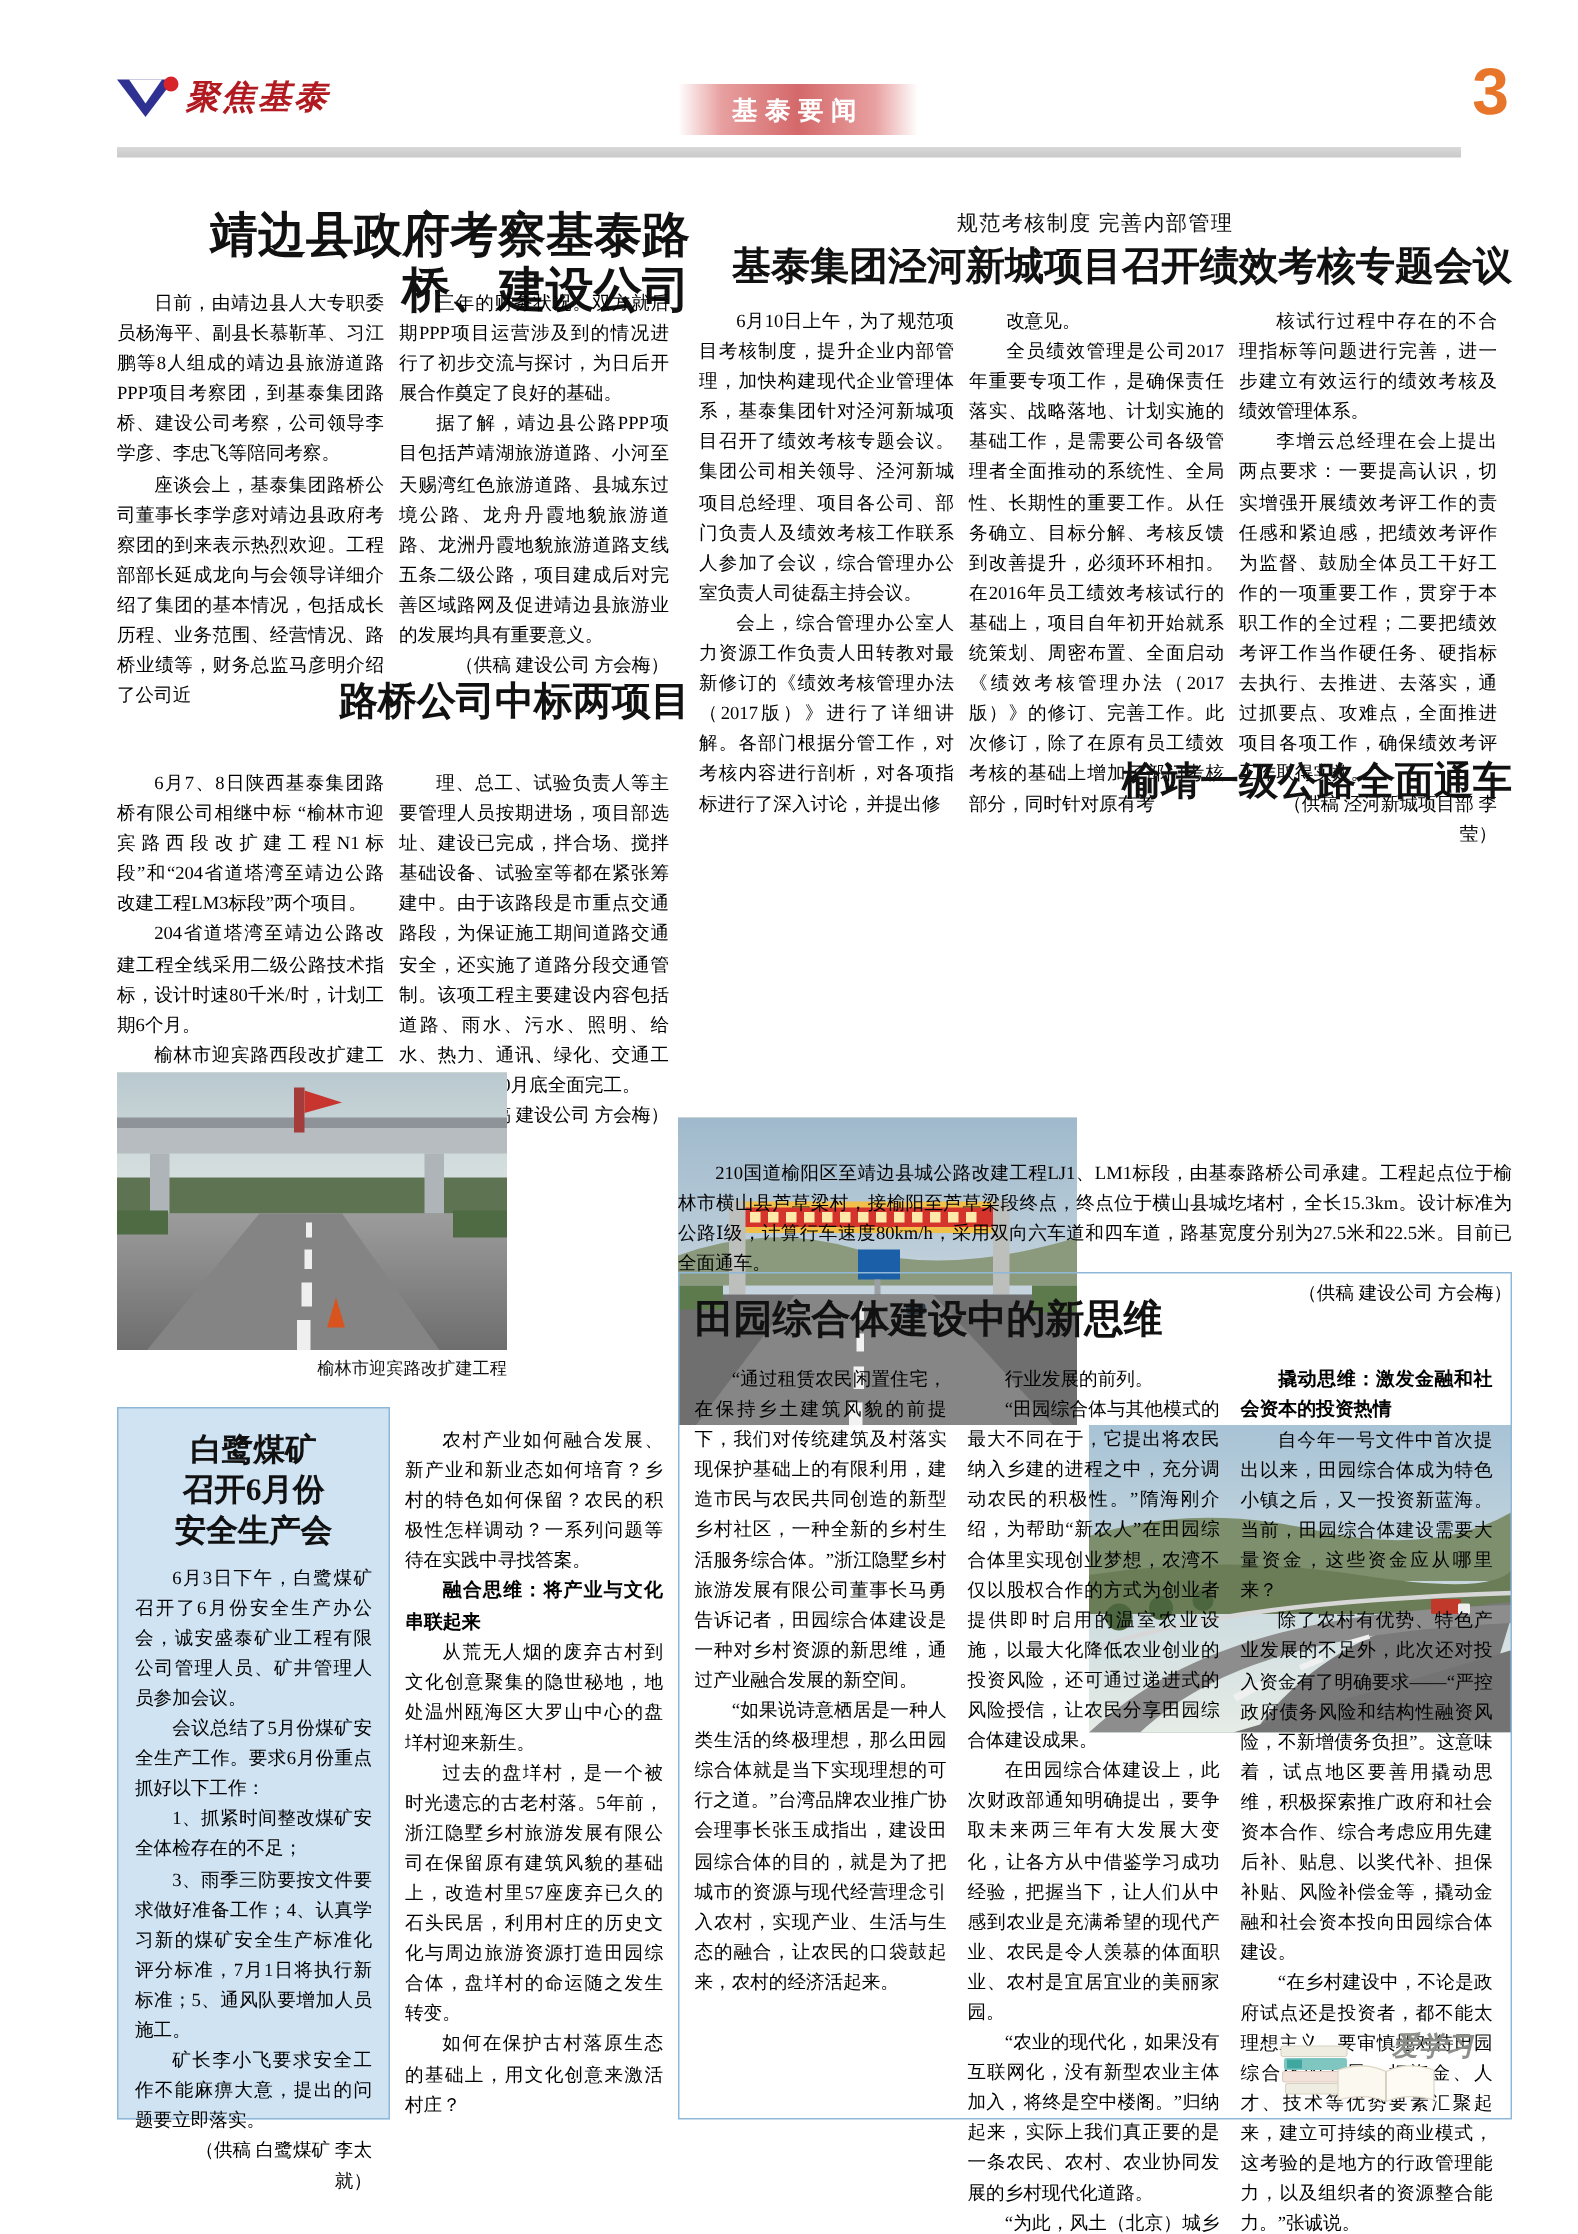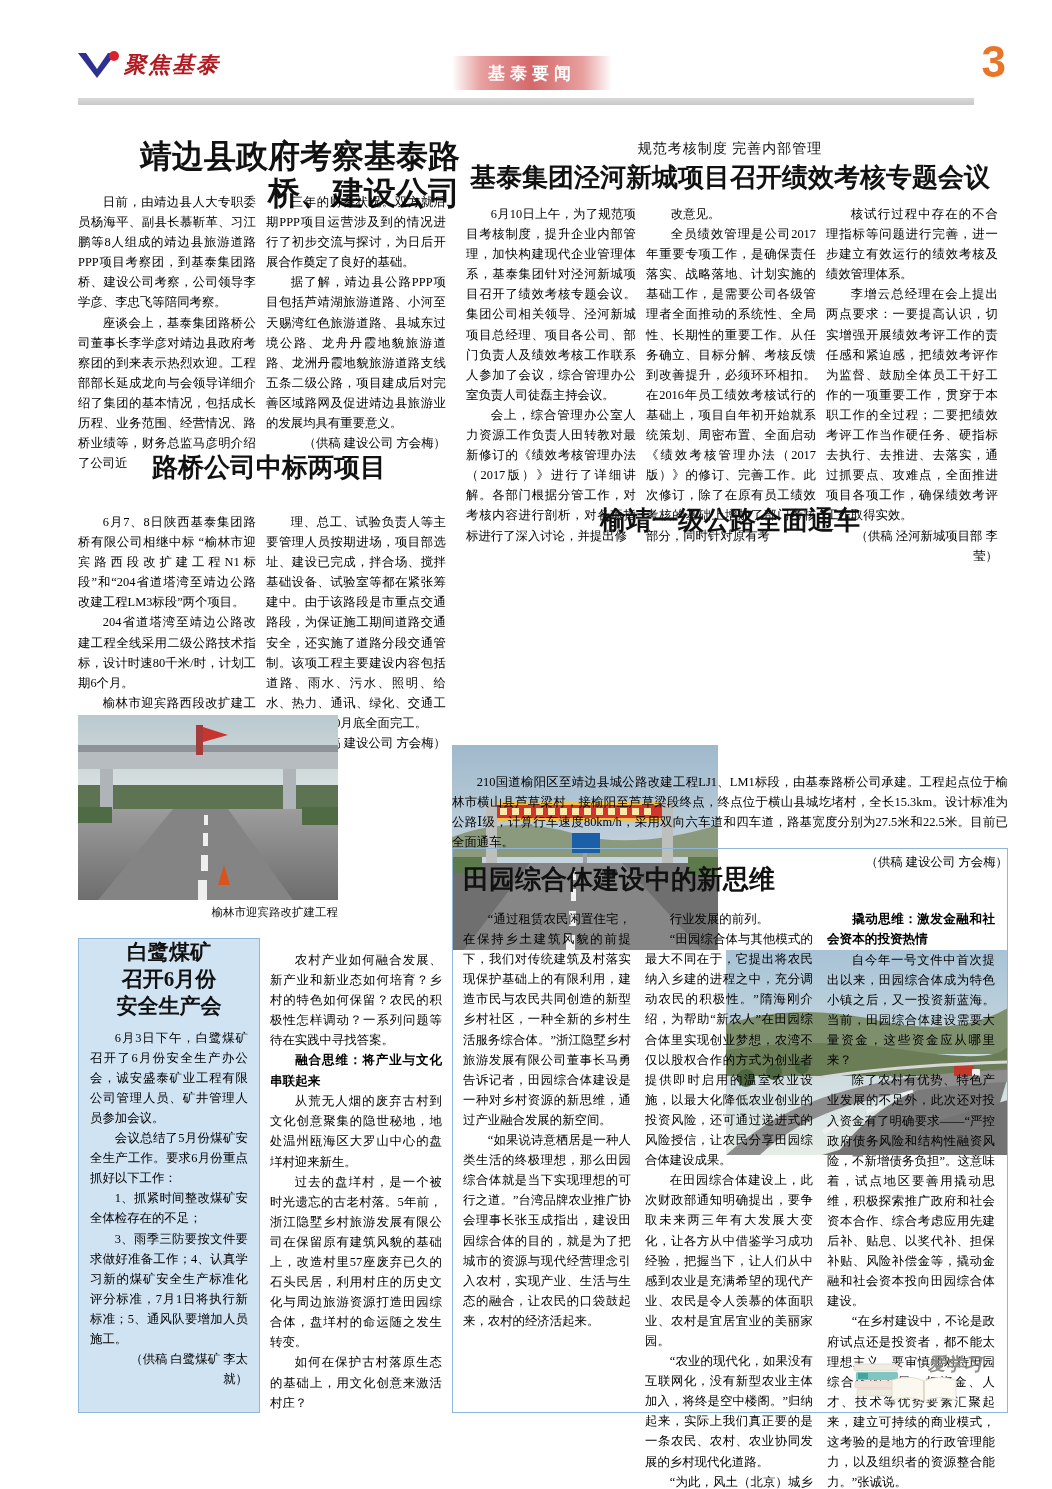--- a/index.html
+++ b/index.html
@@ -50,21 +50,21 @@
     font-family:"Liberation Sans",sans-serif; line-height:1;
   }
   .masthead-rule {
     position:absolute; left:78px; top:98px; width:896px; height:7px;
     background:linear-gradient(180deg,#d9d9d9,#c9c9c9);
   }
 
   
   .col { position:absolute; }
   .hl1 { font-size:32px; font-weight:bold; letter-spacing:0px; line-height:1.15; text-align:right; }
-  .hl2 { font-size:26px; font-weight:bold; text-align:center; line-height:1.2; }
+  .hl2 { font-size:26px; font-weight:bold; text-align:right; line-height:1.2; }
   .kicker { font-size:14px; text-align:center; letter-spacing:1px; margin-bottom:6px; }
   .body-txt {
     font-size:12.4px; line-height:1.62; text-align:justify;
     text-justify:inter-ideograph; color:#000000;
   }
   .body-txt p { margin:0; text-indent:2em; }
   .sig { text-align:right; margin-top:2px; }
 
   
   #a1-head { left:78px; top:138px; width:382px; }
@@ -89,21 +89,21 @@
 
   
   #a4-head { left:452px; top:505px; width:556px; }
   #photo2 { left:452px; top:560px; width:266px; height:205px; }
   #photo3 { left:726px; top:560px; width:282px; height:205px; }
   #a4-cap { left:452px; top:772px; width:556px; }
 
   
   #box5 {
     left:78px; top:938px; width:182px; height:475px;
-    background:#cfe3f3; border:1px solid #8fb8d8; padding:0 11px;
+    background:#cfe3f3; border:1px solid #8fb8d8; padding:14px 11px;
   }
   #box5 .hlbox { font-size:21px; font-weight:bold; text-align:center; line-height:1.28; margin-bottom:8px; }
 
   
   #box6 {
     left:452px; top:848px; width:556px; height:565px;
     border:1px solid #8fb8d8; padding:9px 10px;
   }
   #a6-head { font-size:26px; font-weight:bold; margin:4px 0 12px; }
   #a6-cols { display:flex; gap:14px; }
@@ -317,20 +317,21 @@
     <div class="hlbox">
       <div>白鹭煤矿</div>
       <div>召开6月份</div>
       <div>安全生产会</div>
     </div>
     <div class="body-txt">
       <p>6月3日下午，白鹭煤矿召开了6月份安全生产办公会，诚安盛泰矿业工程有限公司管理人员、矿井管理人员参加会议。</p>
       <p>会议总结了5月份煤矿安全生产工作。要求6月份重点抓好以下工作：</p>
       <p>1、抓紧时间整改煤矿安全体检存在的不足；</p>
       <p>3、雨季三防要按文件要求做好准备工作；4、认真学习新的煤矿安全生产标准化评分标准，7月1日将执行新标准；5、通风队要增加人员施工。</p>
+      <p>矿长李小飞要求安全工作不能麻痹大意，提出的问题要立即落实。</p>
       <p class="sig">（供稿 白鹭煤矿 李太就）</p>
     </div>
   </div>
 
   <div class="col body-txt" id="mid-b">
     <p>农村产业如何融合发展、新产业和新业态如何培育？乡村的特色如何保留？农民的积极性怎样调动？一系列问题等待在实践中寻找答案。</p>
     <p class="sub-h">融合思维：将产业与文化串联起来</p>
     <p>从荒无人烟的废弃古村到文化创意聚集的隐世秘地，地处温州瓯海区大罗山中心的盘垟村迎来新生。</p>
     <p>过去的盘垟村，是一个被时光遗忘的古老村落。5年前，浙江隐墅乡村旅游发展有限公司在保留原有建筑风貌的基础上，改造村里57座废弃已久的石头民居，利用村庄的历史文化与周边旅游资源打造田园综合体，盘垟村的命运随之发生转变。</p>
     <p>如何在保护古村落原生态的基础上，用文化创意来激活村庄？</p>

